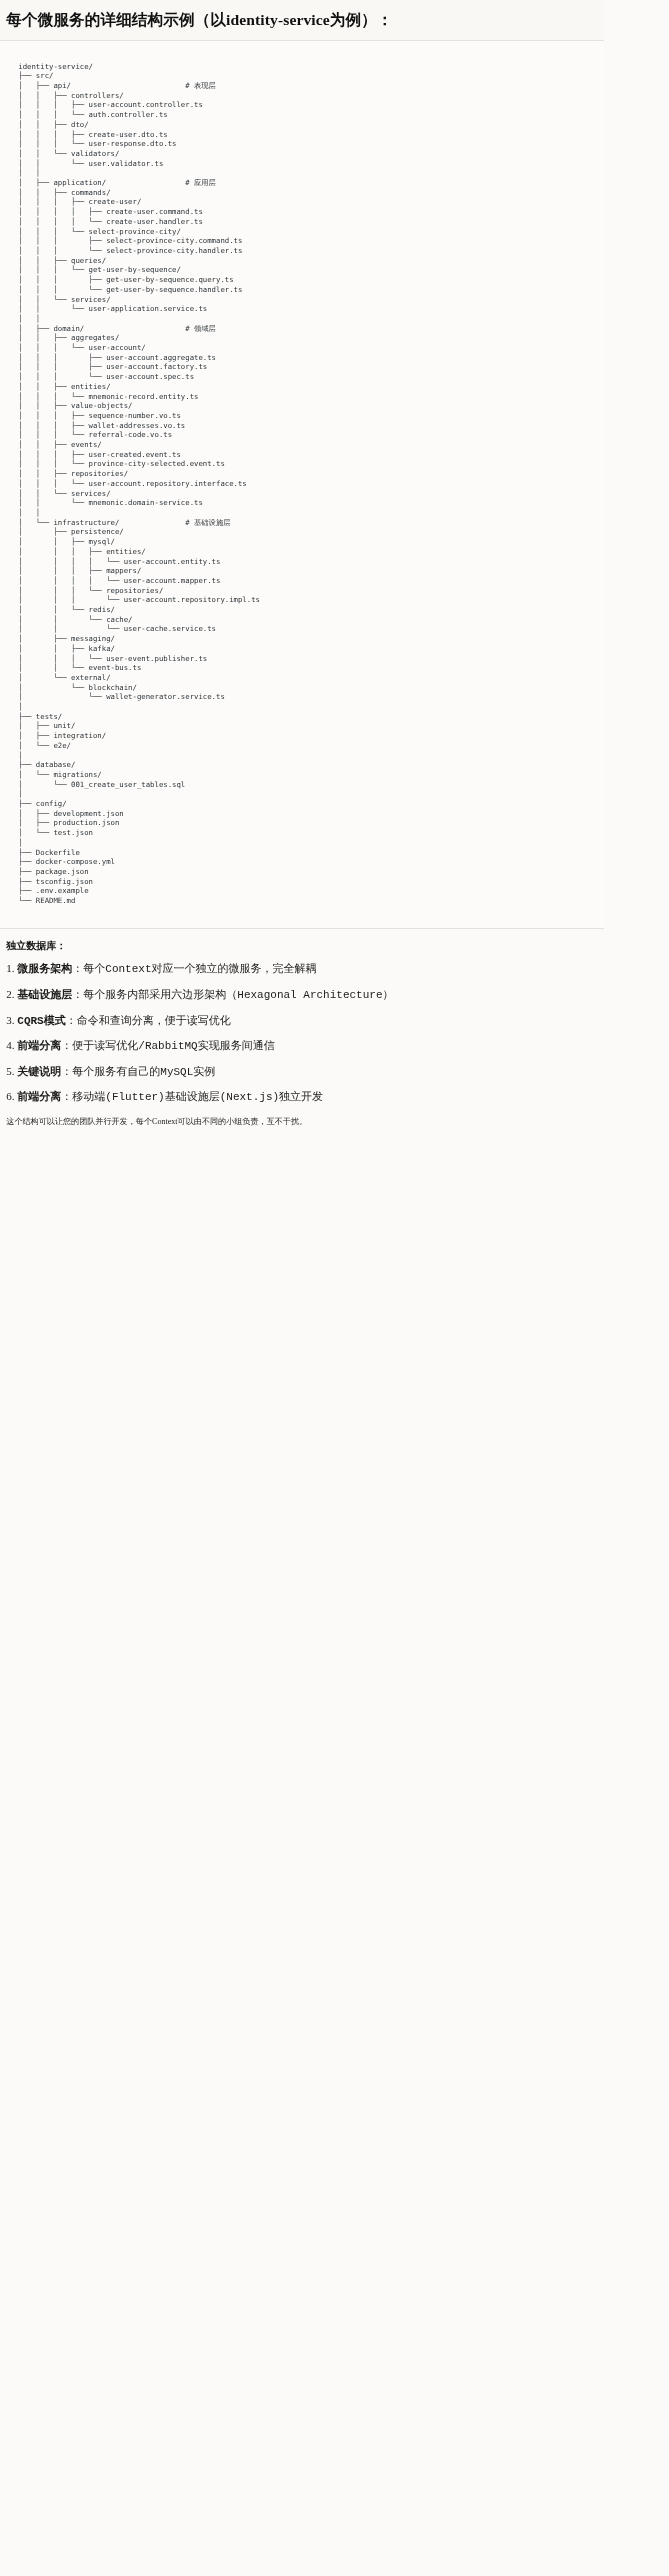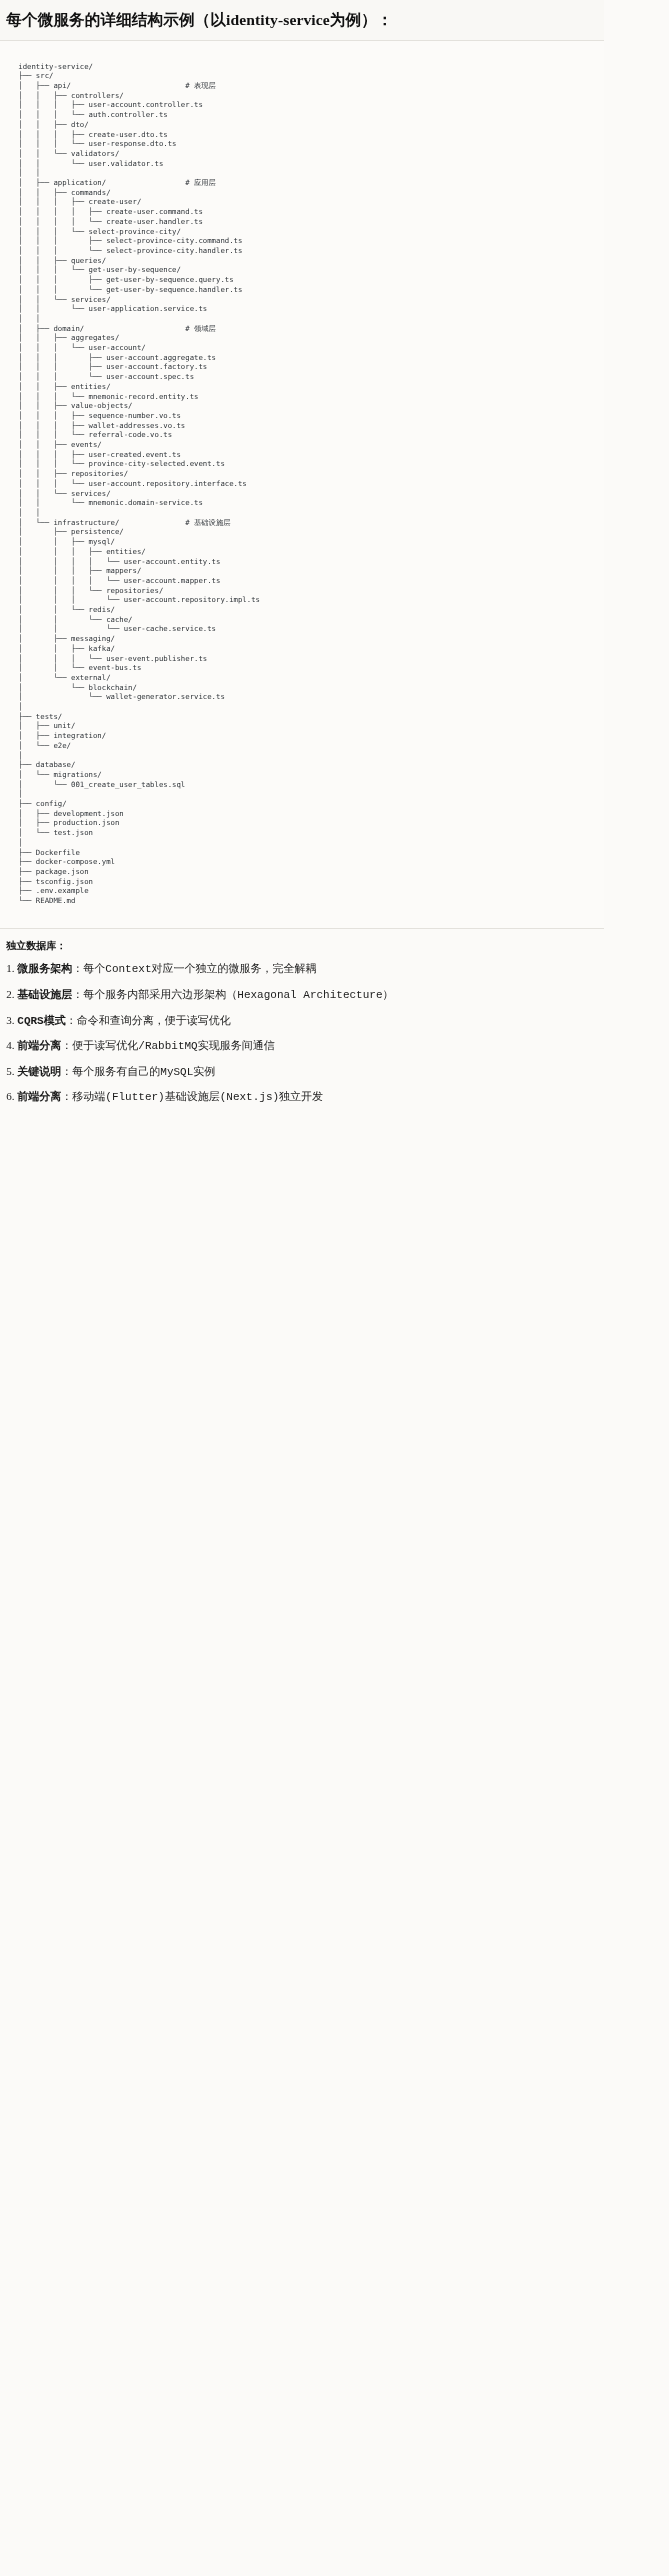--- a/index.html
+++ b/index.html
@@ -209,16 +209,17 @@
       <li>
         <span class="k">前端分离</span><span>：便于读写优化/RabbitMQ实现服务间通信</span>
       </li>
       <li>
         <span class="k">关键说明</span><span>：每个服务有自己的MySQL实例</span>
       </li>
       <li>
         <span class="k">前端分离</span><span>：移动端(Flutter)基础设施层(Next.js)独立开发</span>
       </li>
     </ol>
+    <p class="closing">这个结构可以让您的团队并行开发，每个Context可以由不同的小组负责，互不干扰。</p>
   </section>
 
 </div>
 
 
 </body></html>

